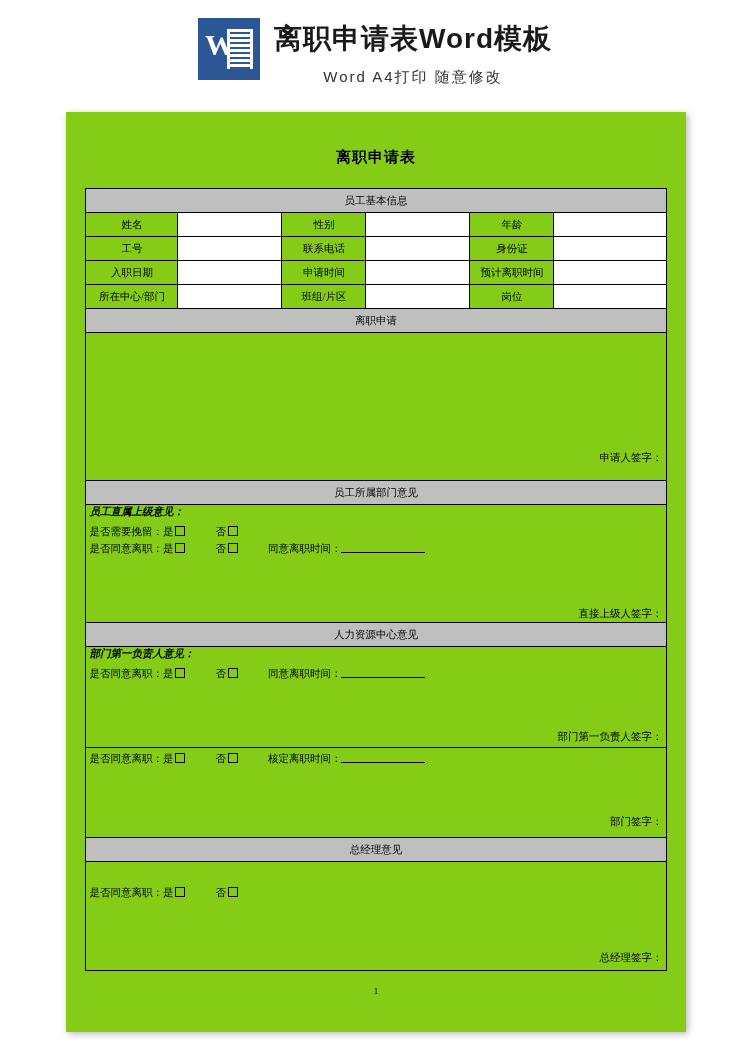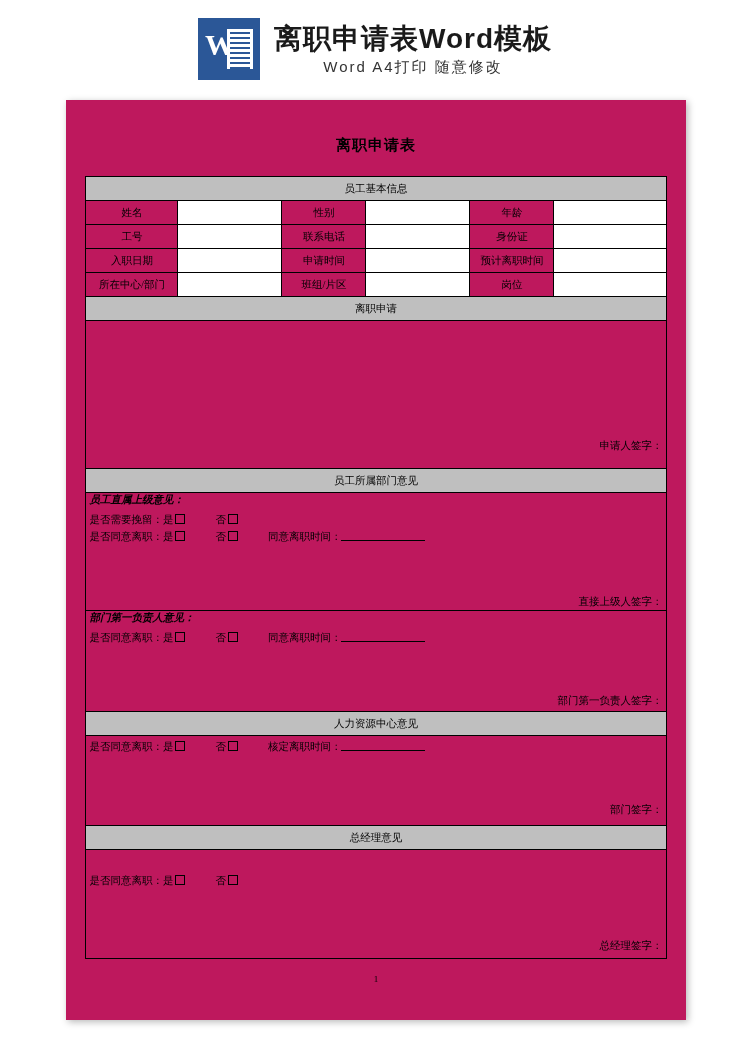--- a/index.html
+++ b/index.html
@@ -76,31 +76,32 @@
     font-weight: bold;
     color: #1a1a1a;
     letter-spacing: 1px;
     line-height: 38px;
     white-space: nowrap;
   }
   .banner-sub {
     font-size: 15px;
     color: #333333;
     letter-spacing: 2px;
+    margin-top: 10px;
     white-space: nowrap;
   }
 
   
   .paper {
     position: absolute;
     left: 66px;
-    top: 100px;
+    top: 112px;
     width: 620px;
     height: 920px;
-    background: #be185d;
+    background: #84cc16;
     box-shadow: 2px 2px 7px rgba(0,0,0,0.28);
   }
   .doc-title {
     text-align: center;
     font-size: 15px;
     font-weight: bold;
     font-family: "Liberation Serif", serif;
     color: #000;
     margin-top: 36px;
     letter-spacing: 1px;
@@ -275,33 +276,33 @@
           <span>是否需要挽留：是</span><span class="box"></span><span class="gap-lg"></span><span>否</span><span class="box"></span>
         </div>
         <div class="opt-line">
           <span>是否同意离职：是</span><span class="box"></span><span class="gap-lg"></span><span>否</span><span class="box"></span><span class="gap-lg"></span><span>同意离职时间：</span><span class="ul"></span>
         </div>
         <div style="height:50px;"></div>
         <div class="spacer-sign">直接上级人签字：</div>
       </td>
     </tr>
     <tr>
+      <td class="sec" colspan="6">人力资源中心意见</td>
+    </tr>
+
+    <tr>
       <td class="big" colspan="6" style="height:100px;">
         <div class="opinion-head">部门第一负责人意见：</div>
         <div class="opt-line">
           <span>是否同意离职：是</span><span class="box"></span><span class="gap-lg"></span><span>否</span><span class="box"></span><span class="gap-lg"></span><span>同意离职时间：</span><span class="ul"></span>
         </div>
         <div style="height:48px;"></div>
         <div class="spacer-sign">部门第一负责人签字：</div>
       </td>
     </tr>
-
-    <tr>
-      <td class="sec" colspan="6">人力资源中心意见</td>
-    </tr>
     <tr>
       <td class="big" colspan="6" style="height:89px;">
         <div class="opt-line" style="margin-top:2px;">
           <span>是否同意离职：是</span><span class="box"></span><span class="gap-lg"></span><span>否</span><span class="box"></span><span class="gap-lg"></span><span>核定离职时间：</span><span class="ul"></span>
         </div>
         <div style="height:48px;"></div>
         <div class="spacer-sign">部门签字：</div>
       </td>
     </tr>
 

